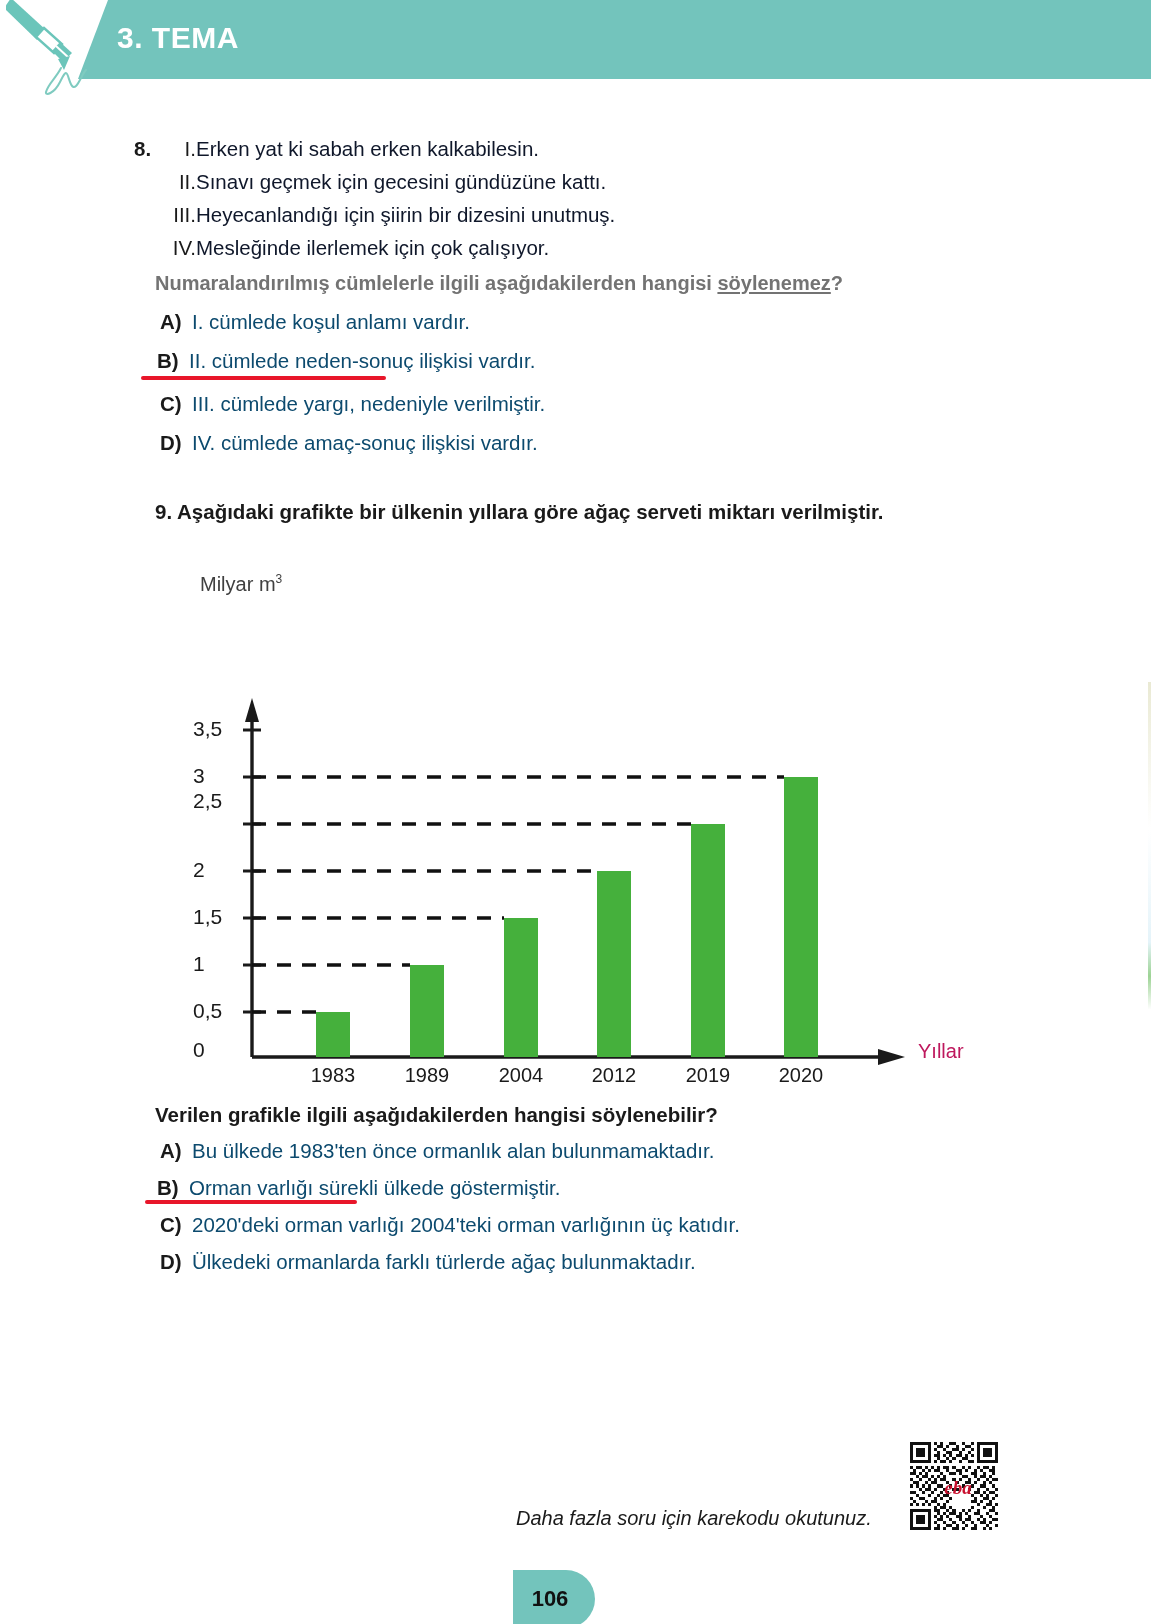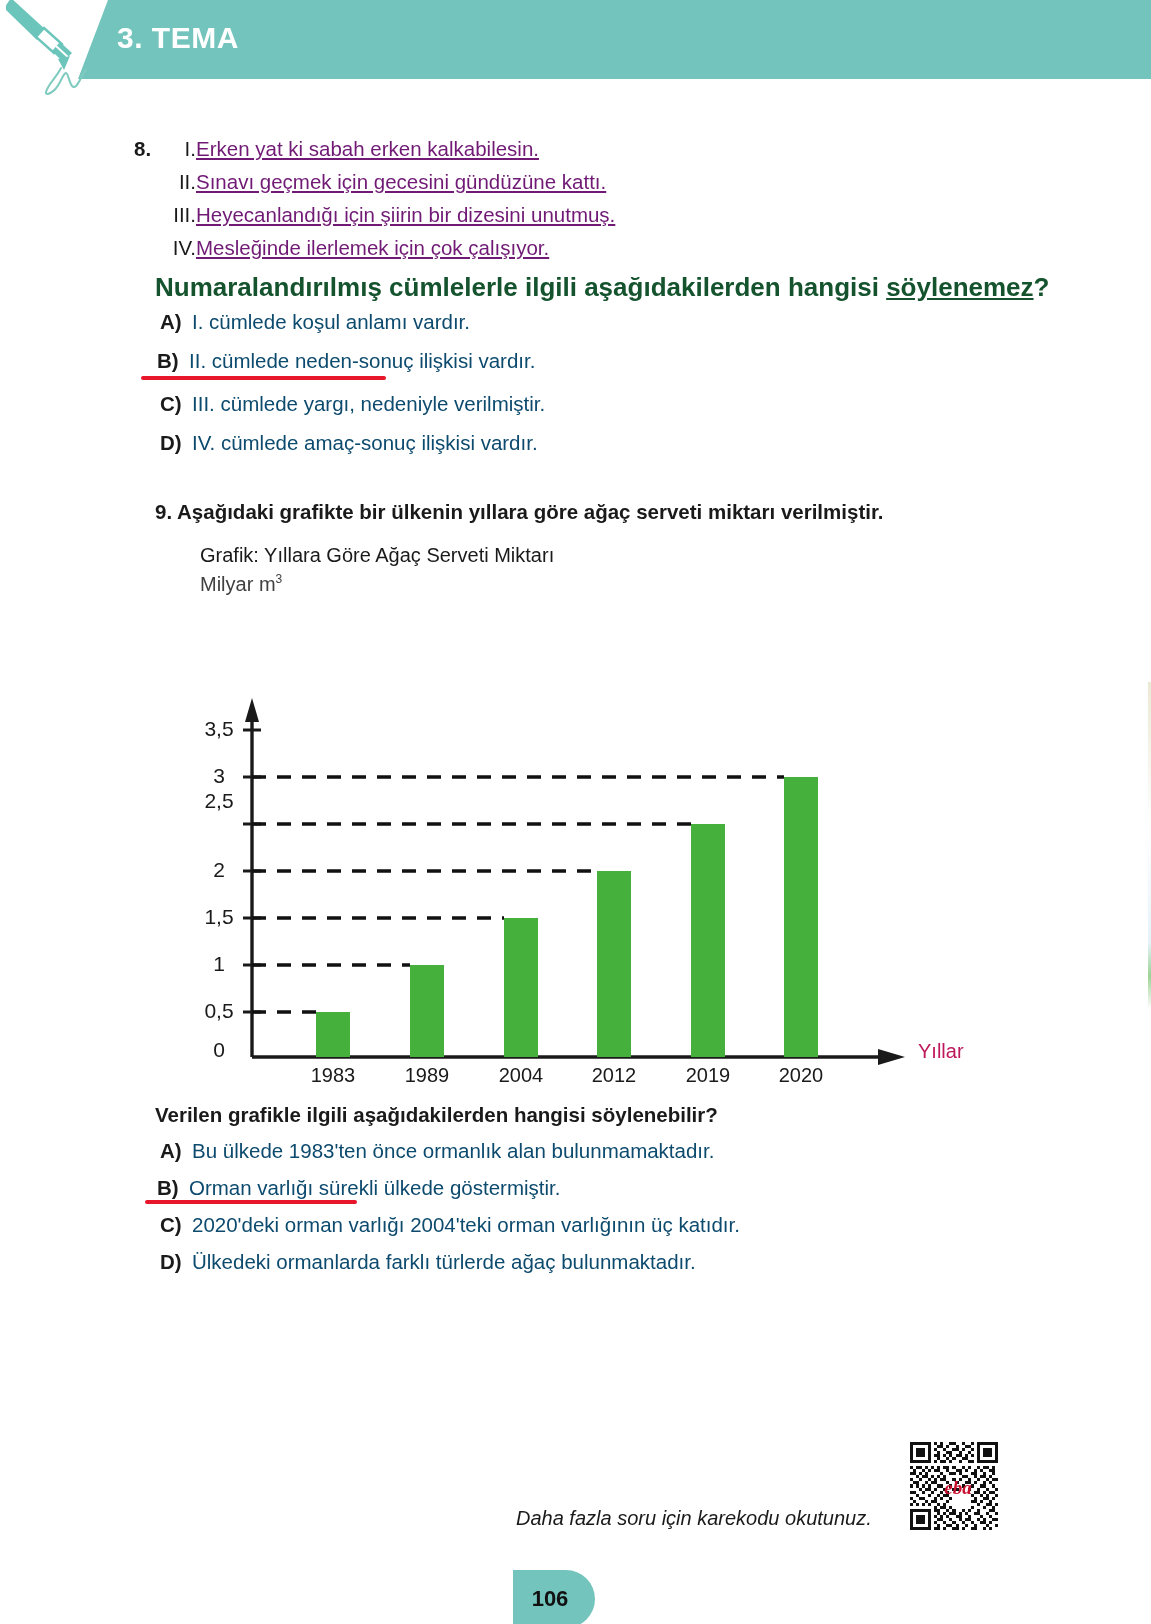--- a/index.html
+++ b/index.html
@@ -73,31 +73,30 @@
     position: absolute;
     font-size: 20.5px;
     color: #1a1a1a;
     text-align: right;
     width: 48px;
   }
   .roman-text {
     position: absolute;
     left: 196px;
     font-size: 20.5px;
-    color: #701a75;
-    white-space: nowrap;
-    text-decoration: underline;
+    color: #0f172a;
+    white-space: nowrap;
   }
 
   .q-stem {
     position: absolute;
     left: 155px;
-    font-size: 26px;
+    font-size: 20px;
     font-weight: bold;
-    color: #14532d;
+    color: #737373;
     white-space: nowrap;
   }
   .q-stem u { text-decoration: underline; text-underline-offset: 2px; }
 
   .opt-letter {
     position: absolute;
     font-size: 20.5px;
     font-weight: bold;
     color: #1a1a1a;
   }
@@ -149,21 +148,21 @@
     font-size: 20px;
     color: #404040;
     white-space: nowrap;
   }
   .chart-unit sup { font-size: 12px; vertical-align: super; }
 
   .ylabel {
     position: absolute;
     font-size: 21px;
     color: #1a1a1a;
-    text-align: center;
+    text-align: left;
     width: 52px;
   }
   .xlabel {
     position: absolute;
     font-size: 20px;
     color: #1a1a1a;
     text-align: center;
     width: 80px;
     white-space: nowrap;
   }
@@ -295,21 +294,20 @@
 
       <div class="opt-letter" style="left:160px; top:327px">D)</div>
       <div class="opt-text" style="left:192px; top:327px">IV. cümlede amaç-sonuç ilişkisi vardır.</div>
     </div>
 
     <div class="q9">
 
       <div class="q9-stem" style="left:155px; top:418px">9. Aşağıdaki grafikte bir ülkenin yıllara göre ağaç serveti miktarı verilmiştir.</div>
 
       <div class="chart-wrap">
-        <div class="chart-title" style="top:462px">Grafik: Yıllara Göre Ağaç Serveti Miktarı</div>
         <div class="chart-unit" style="top:490px"><span>Milyar m</span><sup>3</sup></div>
 
         <div class="ylabel" style="left:193px; top:635px">3,5</div>
         <div class="ylabel" style="left:193px; top:682px">3</div>
         <div class="ylabel" style="left:193px; top:707px">2,5</div>
         <div class="ylabel" style="left:193px; top:776px">2</div>
         <div class="ylabel" style="left:193px; top:823px">1,5</div>
         <div class="ylabel" style="left:193px; top:870px">1</div>
         <div class="ylabel" style="left:193px; top:917px">0,5</div>
         <div class="ylabel" style="left:193px; top:956px">0</div>

